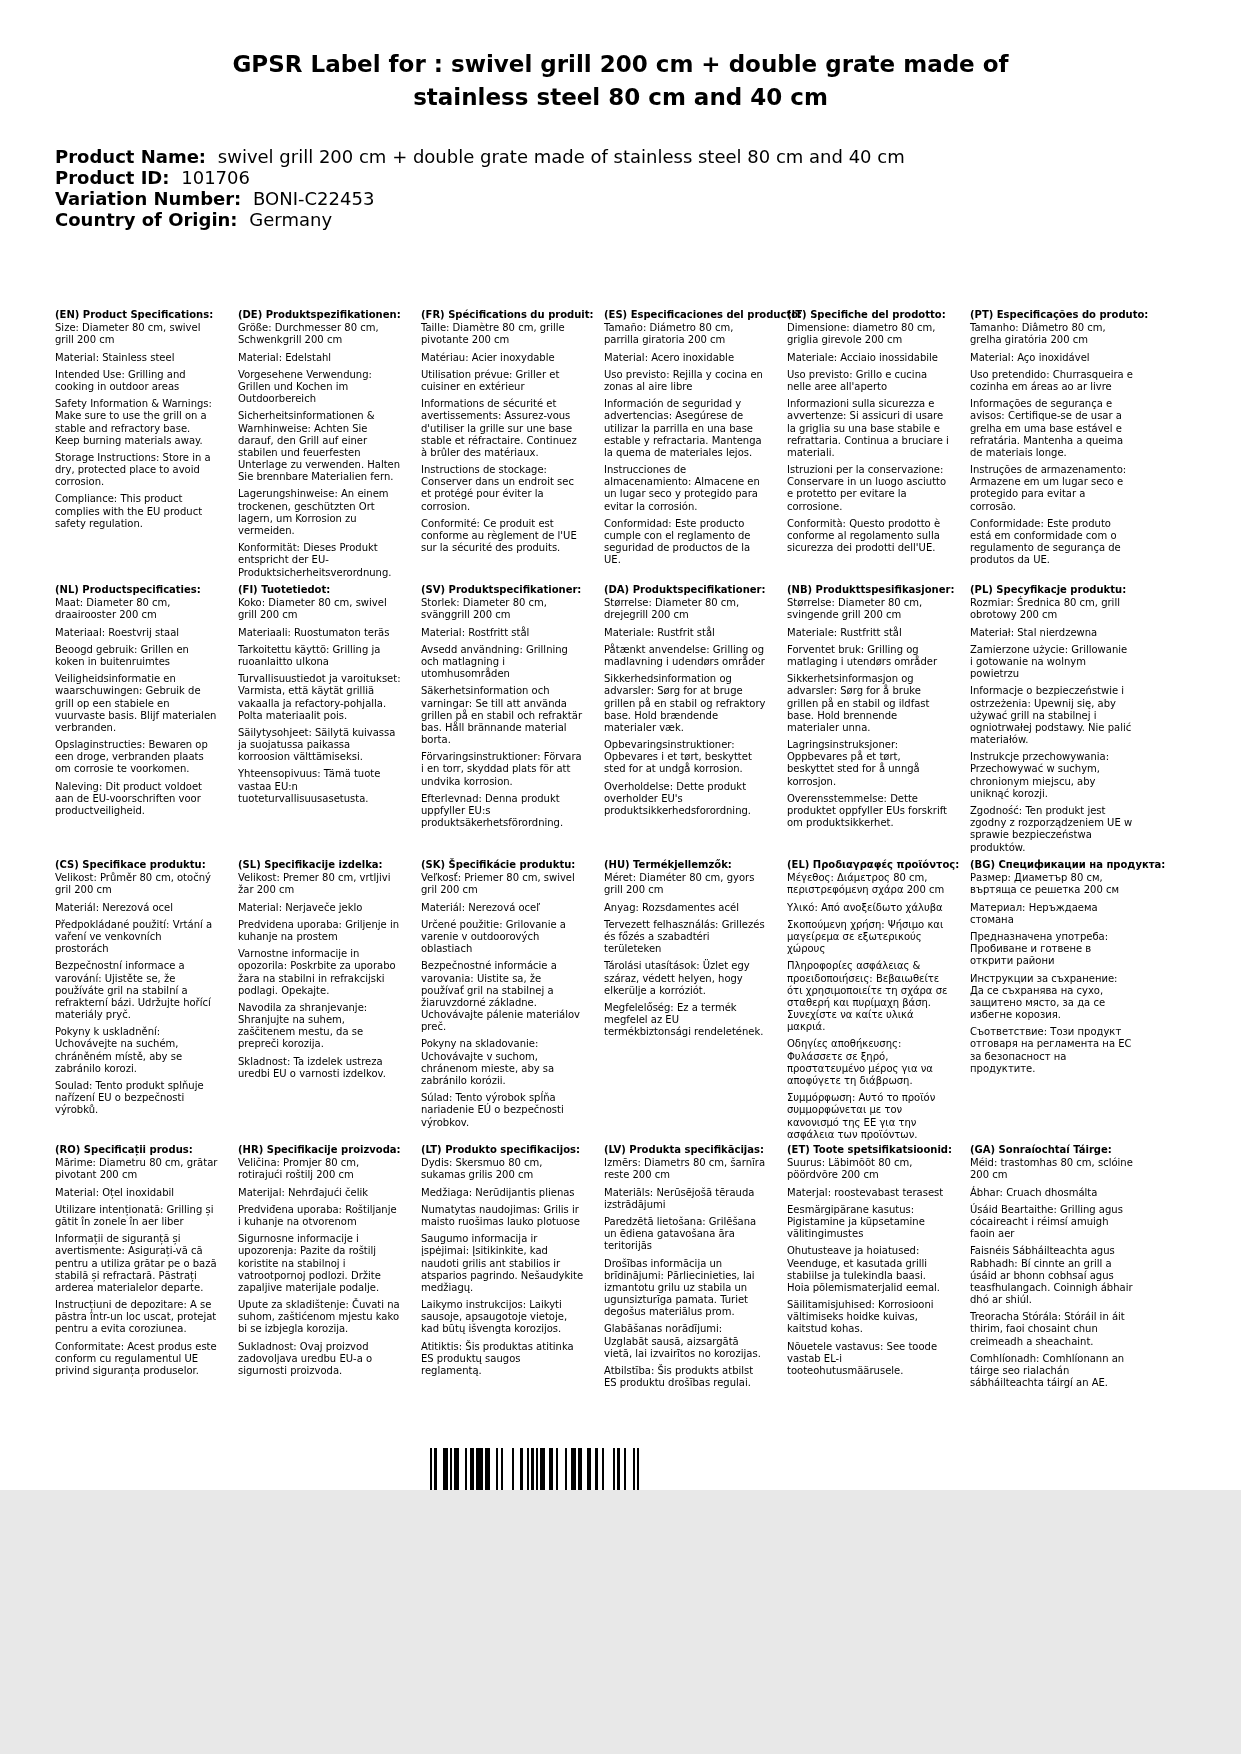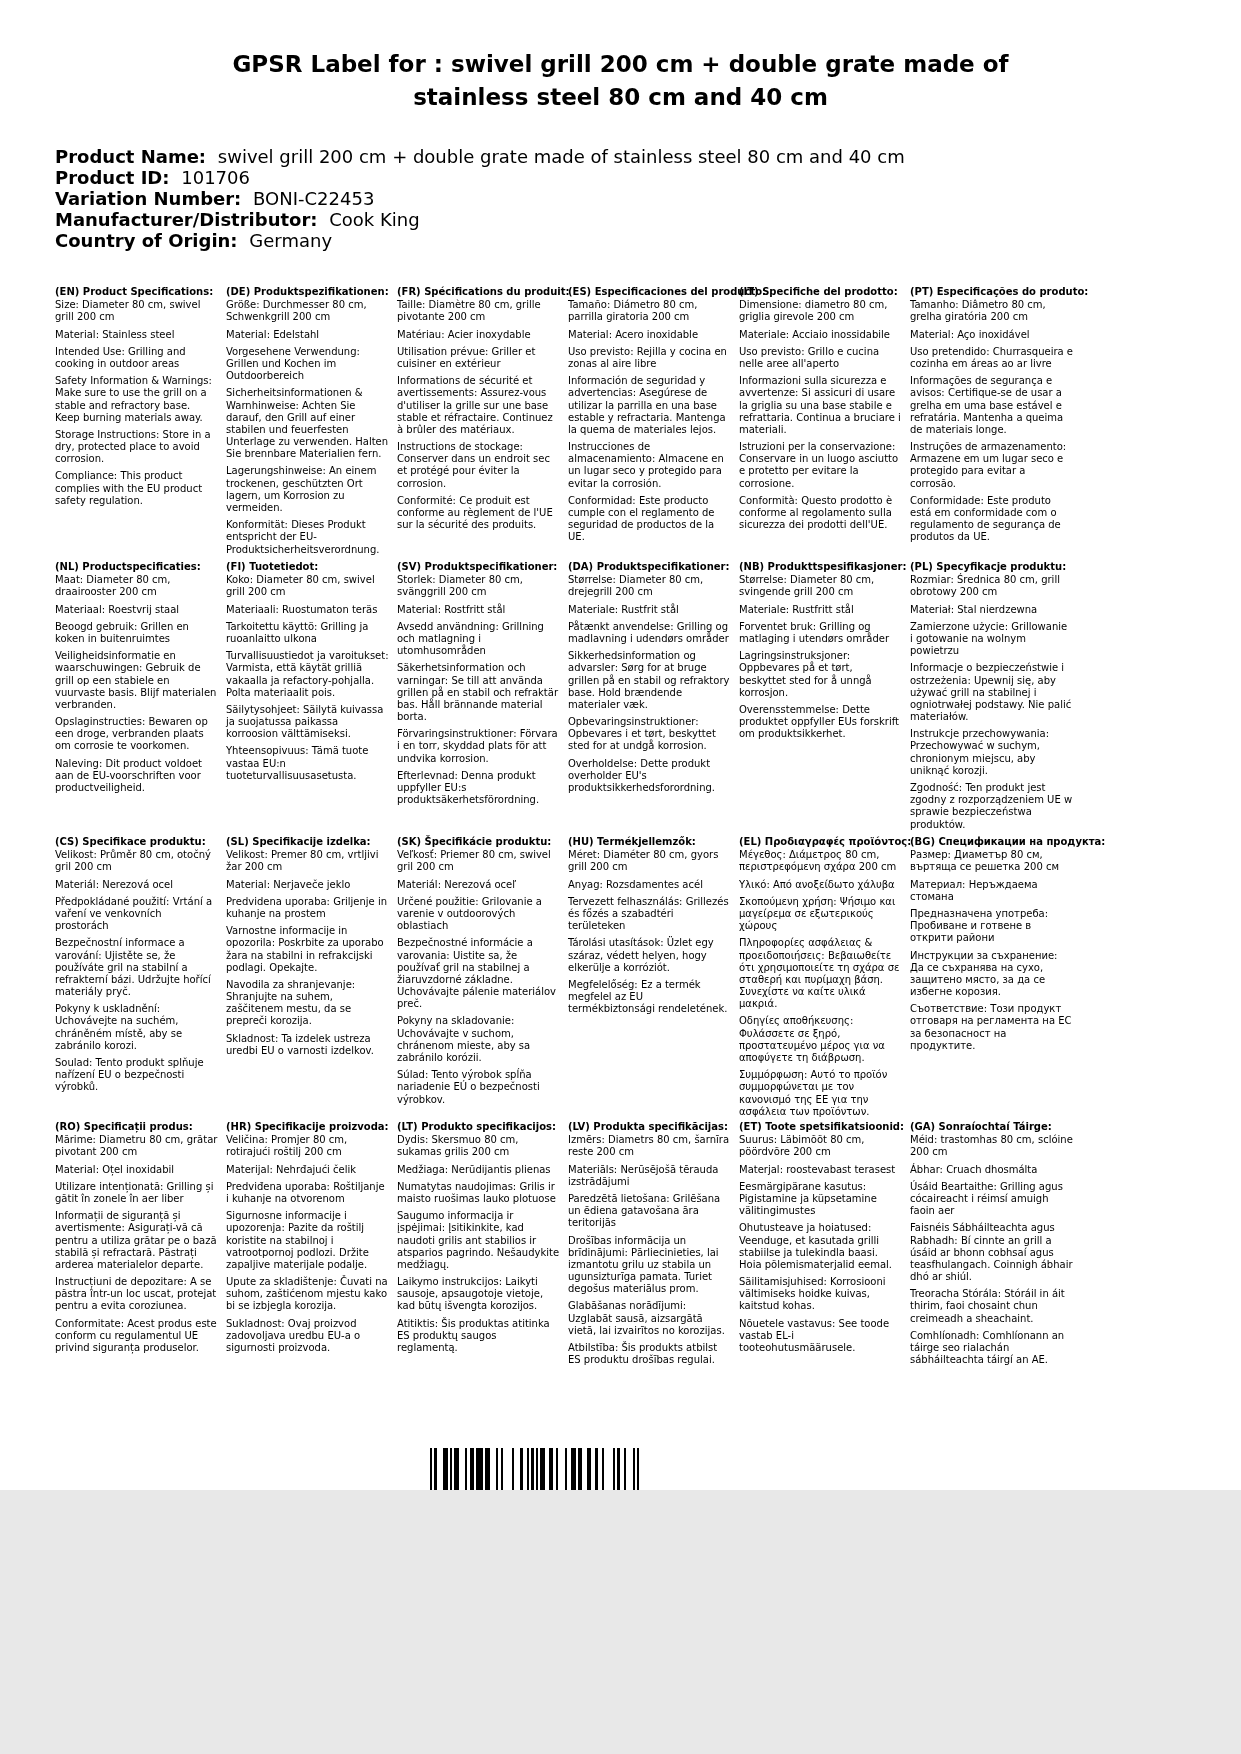--- a/index.html
+++ b/index.html
@@ -4,22 +4,22 @@
 <style>
   html,body{margin:0;padding:0;background:#e8e8e8;}
   .page{position:relative;width:1241px;height:1490px;margin:0 auto;background:#ffffff;
         font-family:"DejaVu Sans",sans-serif;color:#000;overflow:hidden;}
   .title{position:absolute;top:48px;left:0;right:0;margin:0 auto;width:880px;
          text-align:center;font-size:23px;font-weight:bold;line-height:1.45;}
   .info{position:absolute;top:146px;left:55px;right:40px;font-size:18px;line-height:21px;}
   .info-row{white-space:nowrap;}
   .info-label{font-weight:bold;}
   .info-value{margin-left:6px;}
-  .grid{position:absolute;top:286px;left:55px;width:1140px;display:grid;
-        grid-template-columns:repeat(6,163px);column-gap:8px;
+  .grid{position:absolute;top:309px;left:55px;width:1140px;display:grid;
+        grid-template-columns:repeat(6,163px);column-gap:20px;
         grid-template-rows:275px 275px 285px auto;}
   .lang-block{font-size:10px;line-height:1.22;}
   .lang-heading{font-weight:bold;font-size:10px;white-space:nowrap;margin:0 0 1px 0;}
   .lang-p{margin:0 0 5px 0;}
   
   .barcode{position:absolute;left:430px;top:1448px;width:210px;}
   .bars{display:flex;align-items:flex-start;height:88px;}
   .bars .b{background:#000;}
   .bc-digits{position:relative;display:flex;margin-top:-4px;
              font-family:"DejaVu Sans Mono",monospace;font-size:14.5px;}
@@ -44,24 +44,20 @@
   <div class="info-row">
     <span class="info-label">Product ID:</span>
     <span class="info-value">101706</span>
   </div>
 
   <div class="info-row">
     <span class="info-label">Variation Number:</span>
     <span class="info-value">BONI-C22453</span>
   </div>
 
-  <div class="info-row">
-    <span class="info-label">Manufacturer/Distributor:</span>
-    <span class="info-value">Cook King</span>
-  </div>
 
   <div class="info-row">
     <span class="info-label">Country of Origin:</span>
     <span class="info-value">Germany</span>
   </div>
 
 </div>
 
   <div class="grid" id="lang-grid">
   <div class="lang-block">
@@ -162,20 +158,21 @@
         <p class="lang-p">Sikkerhedsinformation og advarsler: Sørg for at bruge grillen på en stabil og refraktory base. Hold brændende materialer væk.</p>
         <p class="lang-p">Opbevaringsinstruktioner: Opbevares i et tørt, beskyttet sted for at undgå korrosion.</p>
         <p class="lang-p">Overholdelse: Dette produkt overholder EU's produktsikkerhedsforordning.</p>
       </div>
 
   <div class="lang-block">
     <div class="lang-heading">(NB) Produkttspesifikasjoner:</div>
   <p class="lang-p">Størrelse: Diameter 80 cm, svingende grill 200 cm</p>
         <p class="lang-p">Materiale: Rustfritt stål</p>
         <p class="lang-p">Forventet bruk: Grilling og matlaging i utendørs områder</p>
+        <p class="lang-p">Sikkerhetsinformasjon og advarsler: Sørg for å bruke grillen på en stabil og ildfast base. Hold brennende materialer unna.</p>
         <p class="lang-p">Lagringsinstruksjoner: Oppbevares på et tørt, beskyttet sted for å unngå korrosjon.</p>
         <p class="lang-p">Overensstemmelse: Dette produktet oppfyller EUs forskrift om produktsikkerhet.</p>
       </div>
 
   <div class="lang-block">
     <div class="lang-heading">(PL) Specyfikacje produktu:</div>
   <p class="lang-p">Rozmiar: Średnica 80 cm, grill obrotowy 200 cm</p>
         <p class="lang-p">Materiał: Stal nierdzewna</p>
         <p class="lang-p">Zamierzone użycie: Grillowanie i gotowanie na wolnym powietrzu</p>
         <p class="lang-p">Informacje o bezpieczeństwie i ostrzeżenia: Upewnij się, aby używać grill na stabilnej i ogniotrwałej podstawy. Nie palić materiałów.</p>

